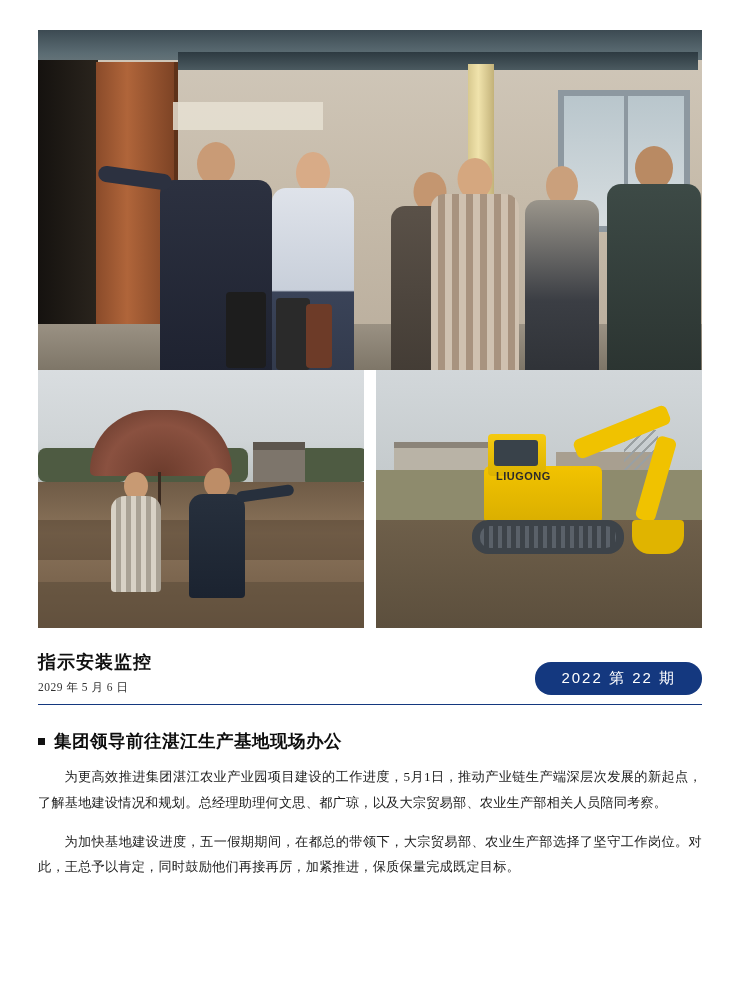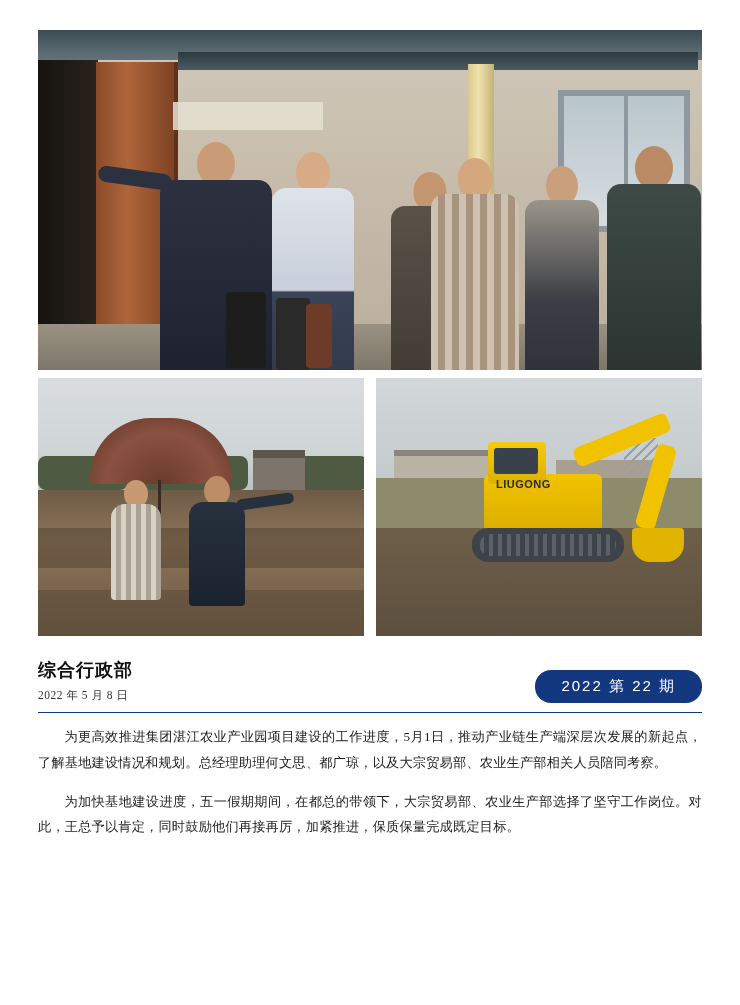--- a/index.html
+++ b/index.html
@@ -27,21 +27,20 @@
   .photo-top {
     width: 664px;
     height: 340px;
     position: relative;
     overflow: hidden;
     background: #6b6257;
   }
   .photo-row {
     display: flex;
     gap: 12px;
-    margin-top: 8px;
   }
   .photo-bl, .photo-br {
     width: 328px;
     height: 258px;
     position: relative;
     overflow: hidden;
   }
 
   
   .pt-ceiling {
@@ -295,24 +294,28 @@
       <div class="exc-cab"></div>
       <div class="exc-glass"></div>
       <div class="exc-track"></div>
       <div class="exc-brand">LIUGONG</div>
     </div>
 
   </div>
 
   <div class="meta-row">
     <div>
-      <div class="dept-name">综合行政部</div>
-      <div class="dept-date">2022 年 5 月 8 日</div>
+      <div class="dept-name">指示安装监控</div>
+      <div class="dept-date">2029 年 5 月 6 日</div>
     </div>
     <div class="issue-badge">2022 第 22 期</div>
   </div>
   <div class="rule"></div>
 
+  <div class="headline">
+    <span class="headline-bullet"></span>
+    <span class="headline-text">集团领导前往湛江生产基地现场办公</span>
+  </div>
 
   <p class="para">为更高效推进集团湛江农业产业园项目建设的工作进度，5月1日，推动产业链生产端深层次发展的新起点，了解基地建设情况和规划。总经理助理何文思、都广琼，以及大宗贸易部、农业生产部相关人员陪同考察。</p>
   <p class="para">为加快基地建设进度，五一假期期间，在都总的带领下，大宗贸易部、农业生产部选择了坚守工作岗位。对此，王总予以肯定，同时鼓励他们再接再厉，加紧推进，保质保量完成既定目标。</p>
 
 </div>
 
 </body></html>

